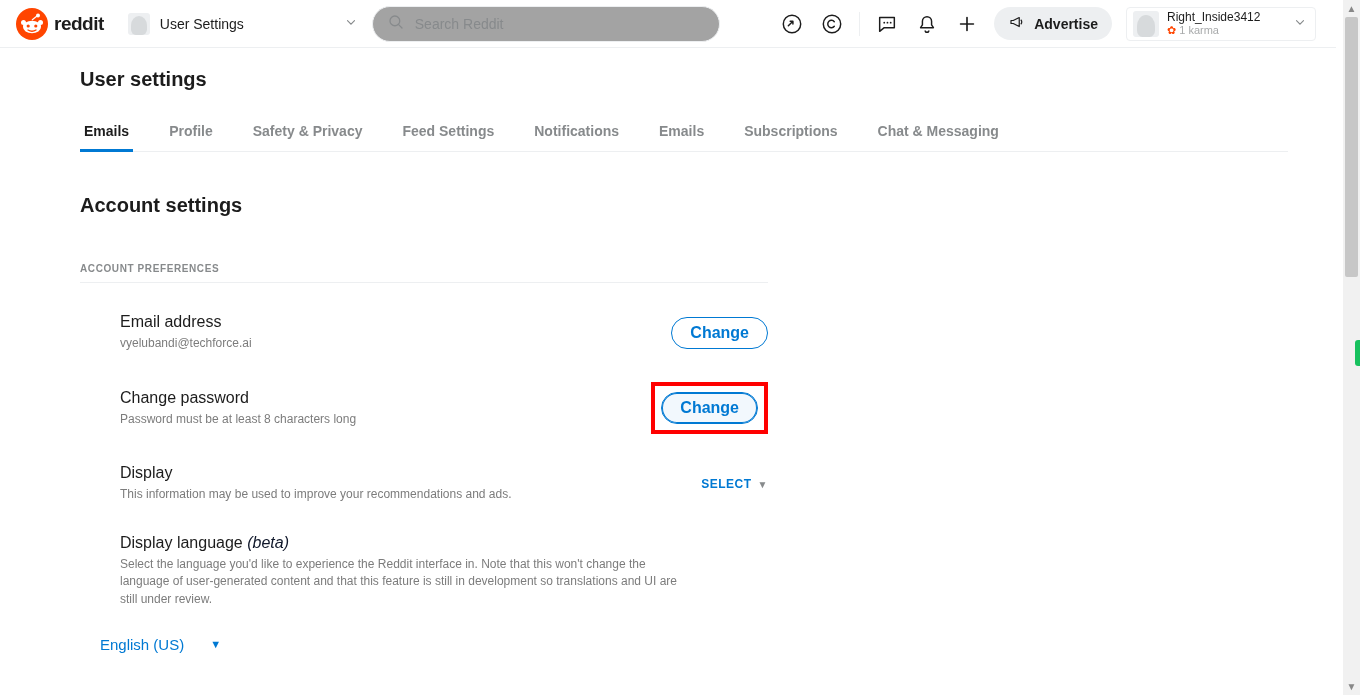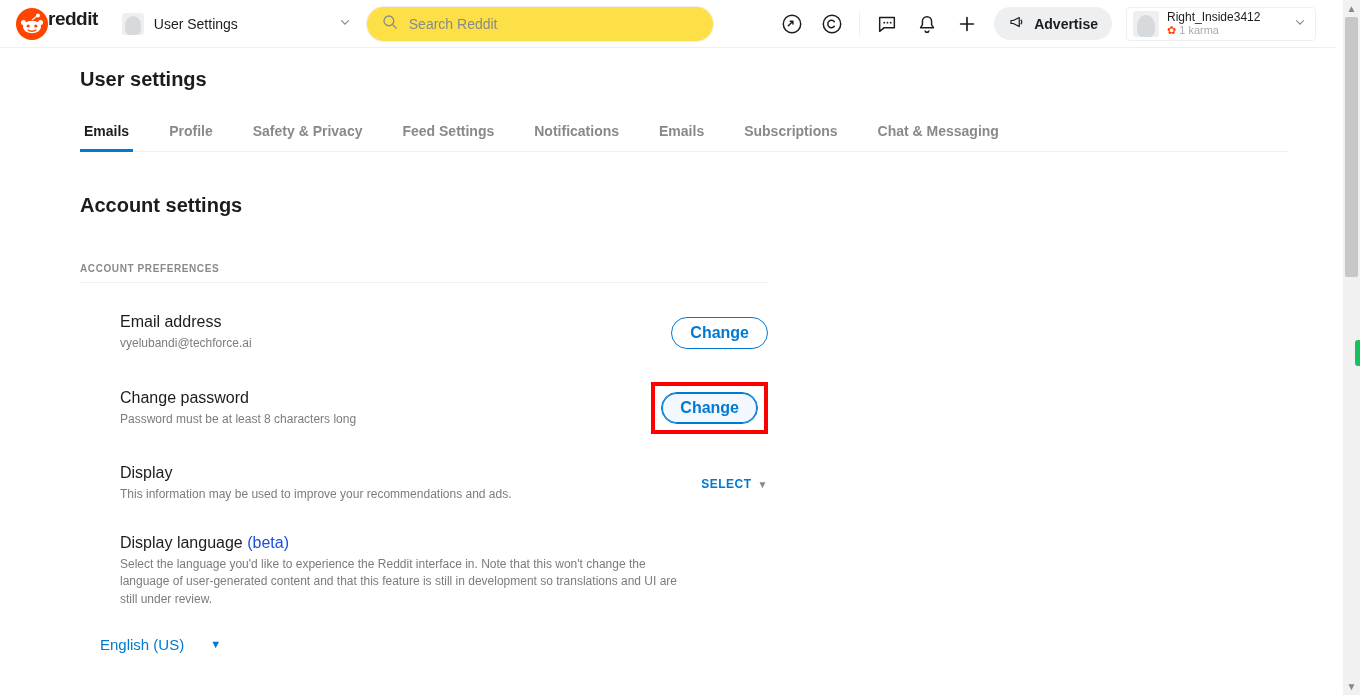--- a/index.html
+++ b/index.html
@@ -17,38 +17,38 @@
   .header {
     height: 48px;
     border-bottom: 1px solid #edeff1;
     display: flex;
     align-items: center;
     padding: 0 20px 0 16px;
     gap: 8px;
     position: relative;
     width: 1336px;
   }
-  .logo-wrap { display:flex; align-items:flex-start; }
+  .logo-wrap { display:flex; align-items:center; gap:6px; }
   .logo-svg { width:32px; height:32px; }
   .logo-text { font-weight:700; font-size:19px; letter-spacing:-0.5px; color:#1c1c1c; }
 
   .nav-selector {
     display:flex; align-items:center; gap:10px;
     margin-left:16px; width:230px;
     cursor:pointer;
   }
   .nav-avatar { width:22px; height:22px; background:#edeff1; border-radius:3px; position:relative; }
   .nav-avatar::after{ content:""; position:absolute; inset:3px 3px 0 3px; background:#d7dadc; border-radius:50% 50% 30% 30%; }
   .nav-label { font-size:14px; color:#1c1c1c; flex:1; }
   .chev { color:#878a8c; }
 
   .search-wrap {
     flex:0 0 348px;
     height:36px;
-    background:#fde047;
+    background:#a3a3a3;
     border:1px solid #edeff1;
     border-radius:20px;
     display:flex; align-items:center;
     padding:12px 14px; gap:10px;
     margin-left:6px;
   }
   .search-wrap input{
     border:none; background:transparent; outline:none;
     font-size:14px; width:100%; color:#1c1c1c;
   }
@@ -130,21 +130,21 @@
     padding:6px;
     display:inline-flex;
   }
 
   .select-link{
     color:#0079d3; font-weight:700; font-size:12px; letter-spacing:0.5px;
     display:flex; align-items:center; gap:6px; cursor:pointer;
   }
   .select-link .tri{ color:#878a8c; font-size:10px;}
 
-  .beta{ color:#1d4ed8; font-weight:400;}
+  .beta{ color:#0f172a; font-weight:400;font-style:italic;}
 
   .lang-select{
     margin-top:28px; margin-left:20px;
     color:#0079d3; font-size:15px;
     display:flex; align-items:center; gap:26px; cursor:pointer;
   }
   .lang-select .tri{ color:#0079d3; font-size:11px;}
 
   
   .scrollbar{

